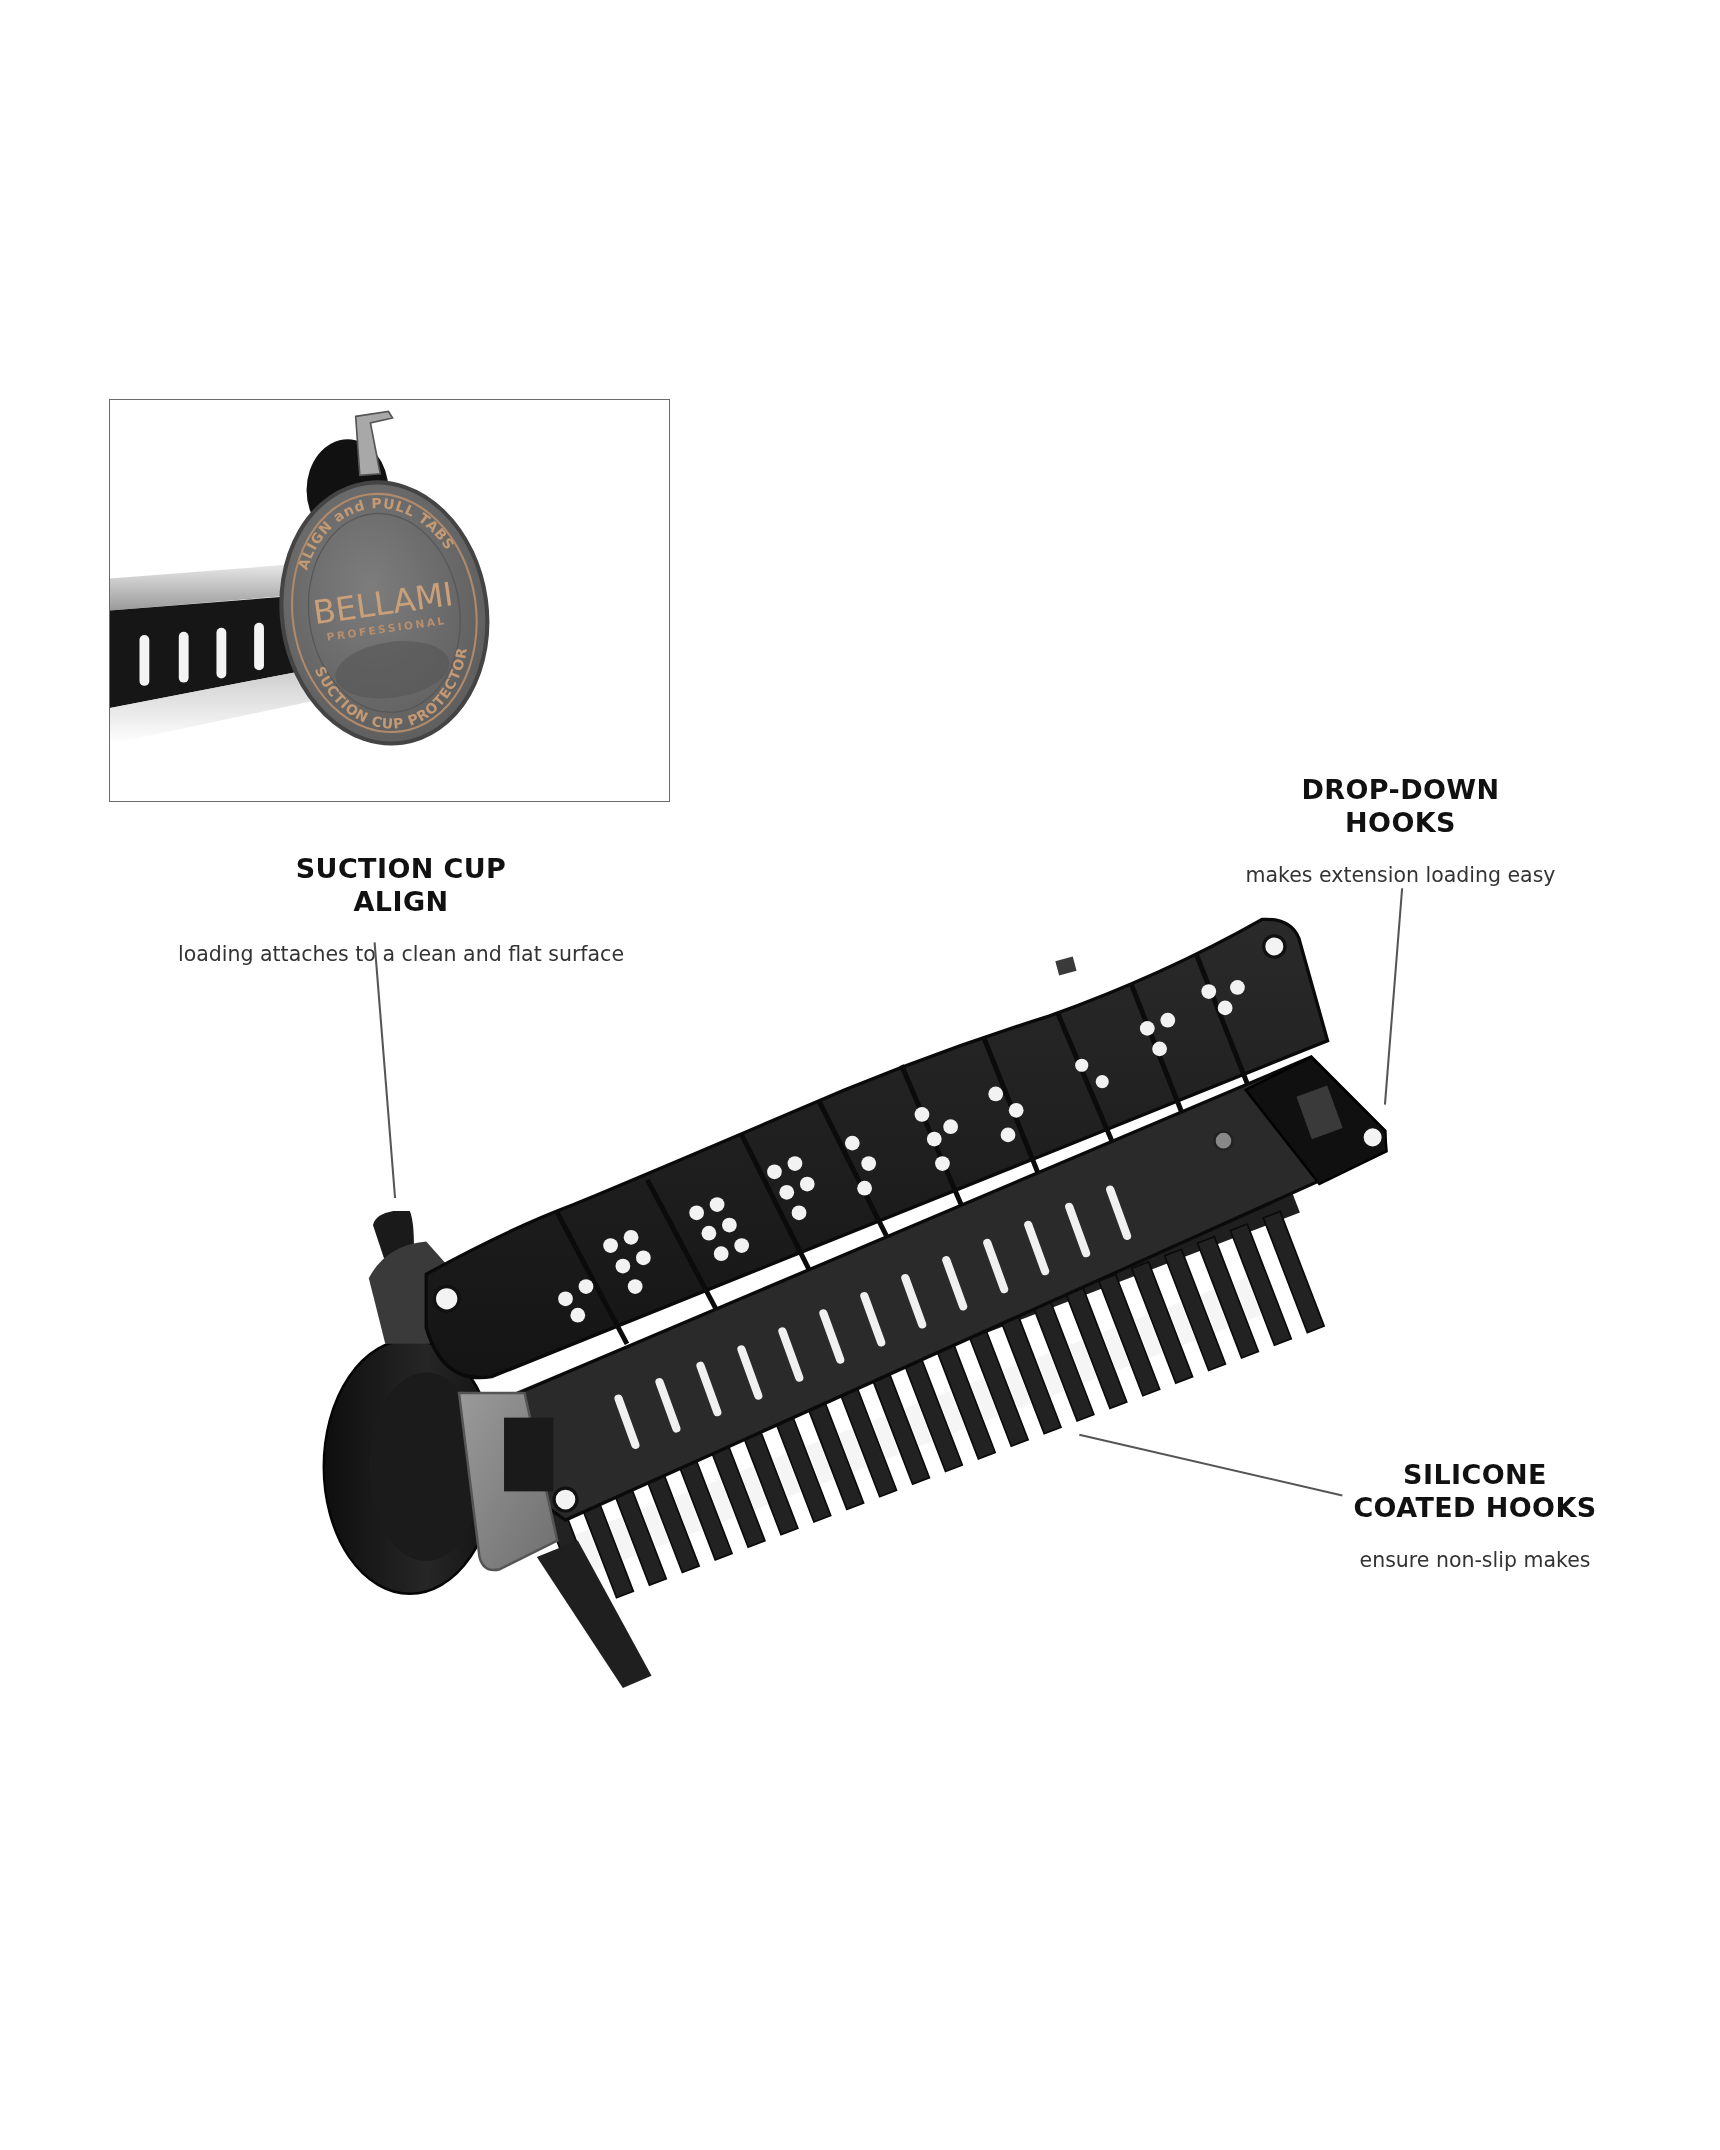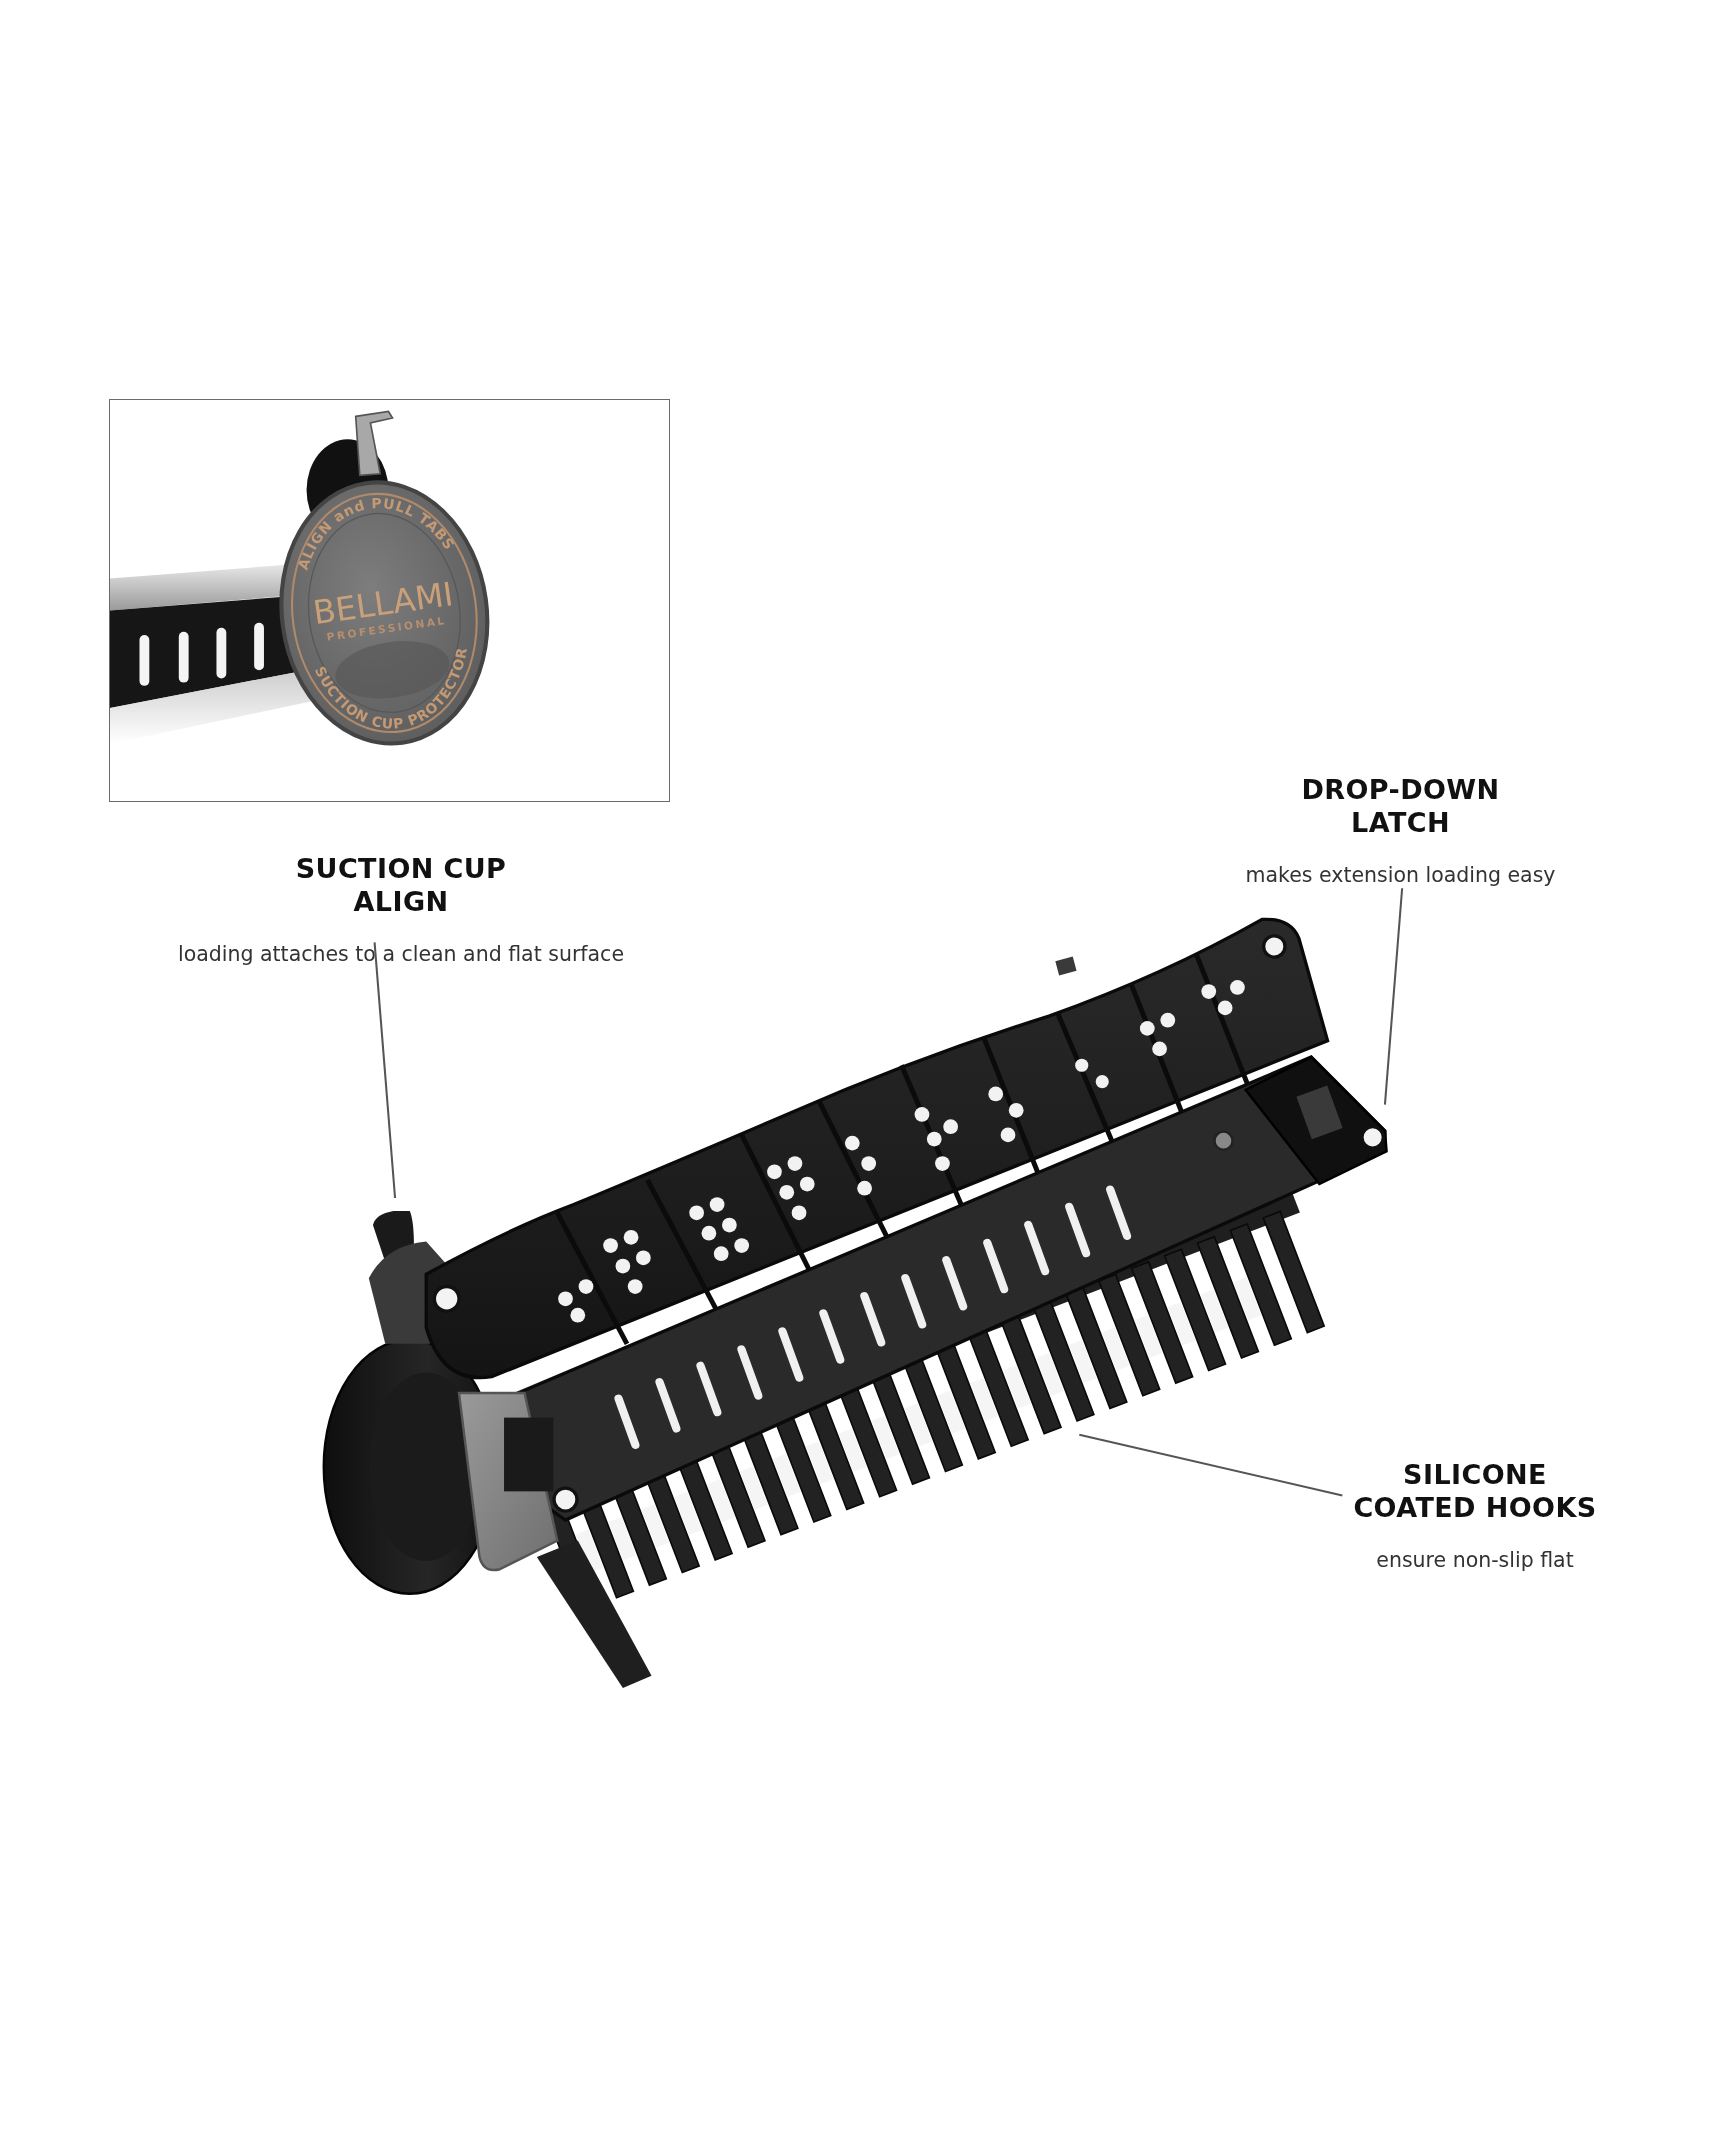--- a/index.html
+++ b/index.html
@@ -73,28 +73,28 @@
 </div>
 
 <div class="callout" id="callout-clamp">
   <div class="title">SUCTION CUP</div>
   <div class="title">ALIGN</div>
   <div class="desc">loading attaches to a clean and flat surface</div>
 </div>
 
 <div class="callout" id="callout-latch">
   <div class="title">DROP-DOWN</div>
-  <div class="title">LATCH</div>
+  <div class="title">HOOKS</div>
   <div class="desc">makes extension loading easy</div>
 </div>
 
 <div class="callout" id="callout-hooks">
   <div class="title">SILICONE</div>
   <div class="title">COATED HOOKS</div>
-  <div class="desc">ensure non-slip flat</div>
+  <div class="desc">ensure non-slip makes</div>
 </div>
 
 <svg class="layer" width="1721" height="2151" viewBox="0 0 2100 2625">
   <defs>
     <linearGradient id="cupGrad" x1="0" y1="0" x2="1" y2="0">
       <stop offset="0" stop-color="#0e0e0e"></stop>
       <stop offset="0.6" stop-color="#262626"></stop>
       <stop offset="1" stop-color="#111"></stop>
     </linearGradient>
     <linearGradient id="bracketGrad" x1="0" y1="0" x2="1" y2="1">

